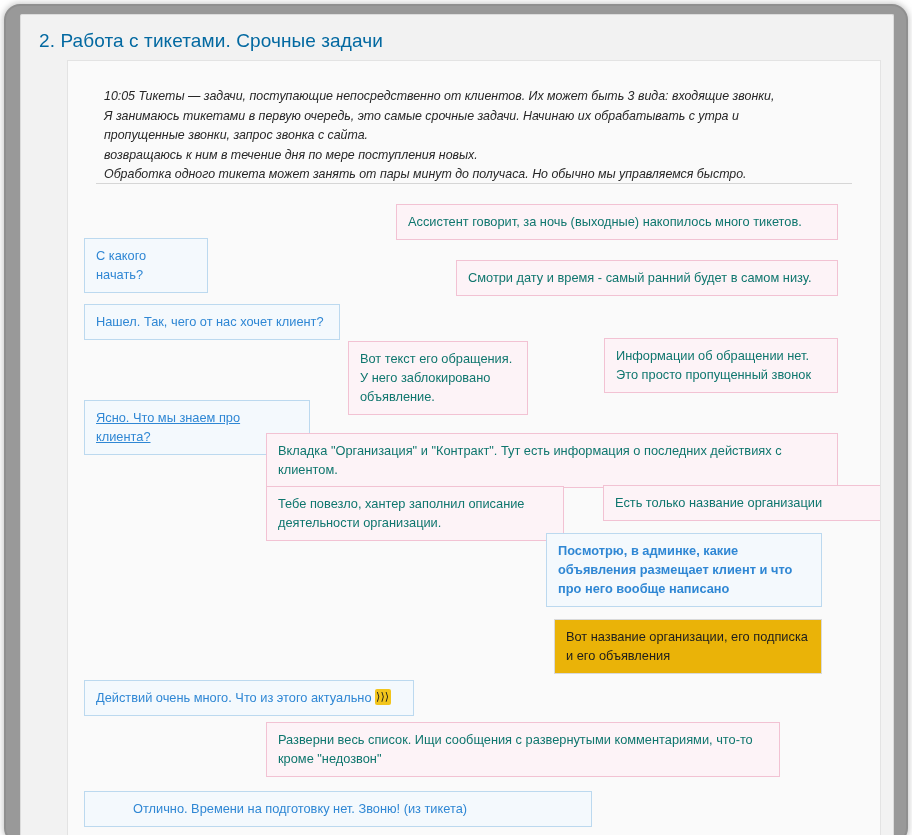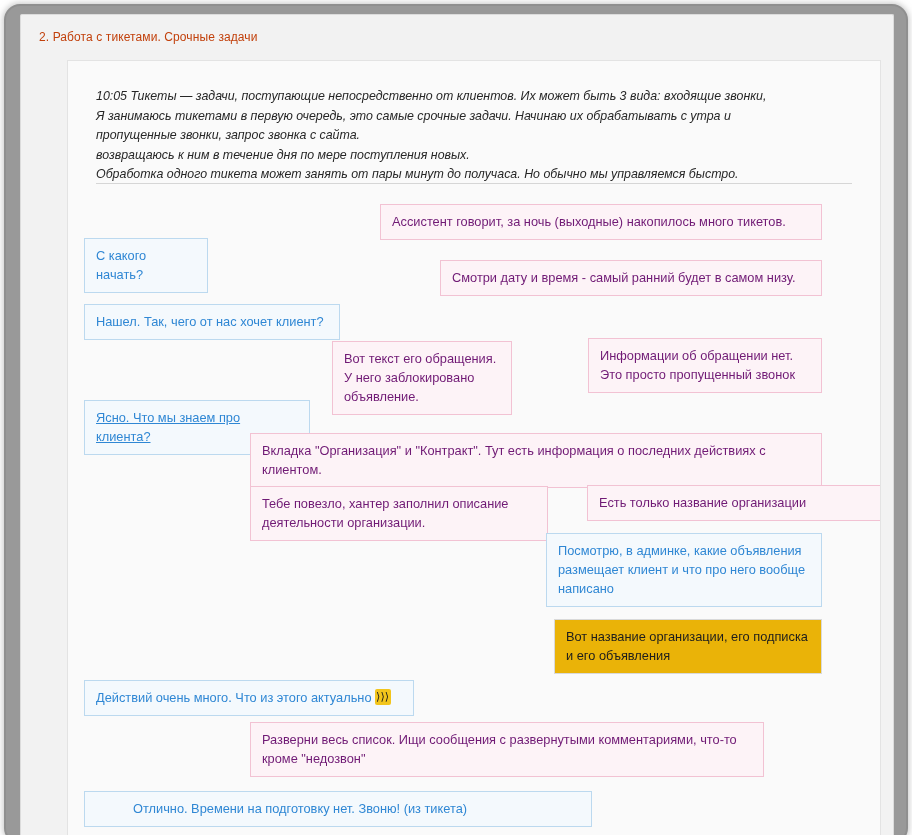--- a/index.html
+++ b/index.html
@@ -38,22 +38,22 @@
     border: 1px solid #dcdcdc;
     border-bottom: none;
     border-radius: 2px;
     overflow: hidden;
   }
 
   #slide-title {
     position: absolute;
     left: 18px;
     top: 15px;
-    font-size: 12px;
-    color: #c2410c;
+    font-size: 19px;
+    color: #0369a1;
     letter-spacing: 0.1px;
     white-space: nowrap;
   }
 
   
   #content-panel {
     position: absolute;
     left: 46px;
     top: 45px;
     width: 812px;
@@ -68,21 +68,21 @@
   #intro-block {
     position: absolute;
     left: 28px;
     top: 26px;
     width: 756px;
     font-style: italic;
     font-size: 12.4px;
     line-height: 19.5px;
     color: #262626;
   }
-  #intro-block .intro-line { white-space: nowrap; }
+  #intro-block .intro-line { white-space: nowrap; margin-left: 8px; }
   #intro-rule {
     position: absolute;
     left: 28px;
     top: 122px;
     width: 756px;
     height: 1px;
     background: #d6d6d6;
   }
 
   
@@ -103,23 +103,24 @@
     border-width: 1px;
     border-style: solid;
     background-clip: padding-box;
   }
   .bubble.blue {
     color: #2f87d4;
     border-color: #bcd9ef;
     background: #f4f9fd;
   }
   .bubble.pink {
-    color: #701a75;
+    color: #0f766e;
     border-color: #f2c2d3;
     background: #fdf3f7;
+    margin-left: 16px;
   }
   .bubble.gray {
     color: #1d1d1d;
     border-color: #d9d9d9;
     background: #eab308;
   }
   .bubble .emoji {
     display: inline-block;
     width: 16px;
     height: 16px;
@@ -159,21 +160,21 @@
           <div class="bubble pink" style="left: 312px; top: 143px; width: 442px;"><span>Ассистент говорит, за ночь (выходные) накопилось много тикетов.</span></div>
           <div class="bubble blue" style="left: 16px; top: 177px; width: 124px;"><span>С какого начать?</span></div>
           <div class="bubble pink" style="left: 372px; top: 199px; width: 382px;"><span>Смотри дату и время - самый ранний будет в самом низу.</span></div>
           <div class="bubble blue" style="left: 16px; top: 243px; width: 256px;"><span>Нашел. Так, чего от нас хочет клиент?</span></div>
           <div class="bubble pink" style="left: 264px; top: 280px; width: 180px;"><span>Вот текст его обращения. У него заблокировано объявление.</span></div>
           <div class="bubble pink" style="left: 520px; top: 277px; width: 234px;"><span>Информации об обращении нет. Это просто пропущенный звонок</span></div>
           <div class="bubble blue" style="left: 16px; top: 339px; width: 226px; text-decoration: underline;"><span>Ясно. Что мы знаем про клиента?</span></div>
           <div class="bubble pink" style="left: 182px; top: 372px; width: 572px;"><span>Вкладка "Организация" и "Контракт". Тут есть информация о последних действиях с клиентом.</span></div>
           <div class="bubble pink" style="left: 182px; top: 425px; width: 298px;"><span>Тебе повезло, хантер заполнил описание деятельности организации.</span></div>
           <div class="bubble pink" style="left: 519px; top: 424px; width: 300px;"><span>Есть только название организации</span></div>
-          <div class="bubble blue" style="left: 478px; top: 472px; width: 276px;"><span>Посмотрю, в админке, какие объявления размещает клиент и что про него вообще написано</span></div>
+          <div class="bubble blue" style="left: 478px; top: 472px; width: 276px; font-weight: bold;"><span>Посмотрю, в админке, какие объявления размещает клиент и что про него вообще написано</span></div>
           <div class="bubble gray" style="left: 486px; top: 558px; width: 268px;"><span>Вот название организации, его подписка и его объявления</span></div>
           <div class="bubble blue" style="left: 16px; top: 619px; width: 330px;"><span>Действий очень много. Что из этого актуально</span><span class="emoji">⟩⟩⟩</span></div>
           <div class="bubble pink" style="left: 182px; top: 661px; width: 514px;"><span>Разверни весь список. Ищи сообщения с развернутыми комментариями, что-то кроме "недозвон"</span></div>
           <div class="bubble blue" style="left: 16px; top: 730px; width: 508px; padding-left: 48px;"><span>Отлично. Времени на подготовку нет. Звоню! (из тикета)</span></div>
         </div>
 
     </div>
   </div>
 </div>
 

